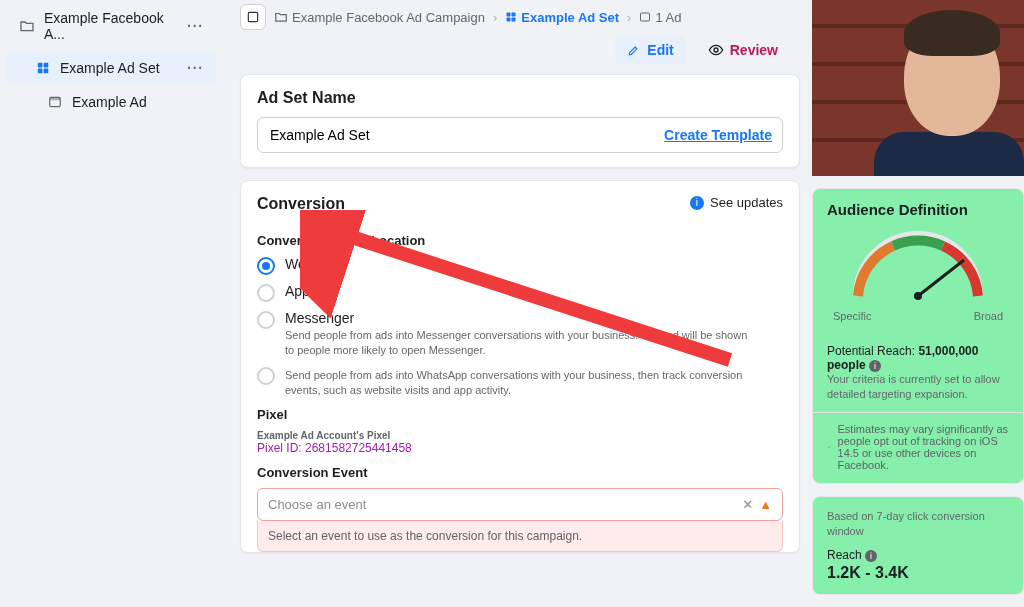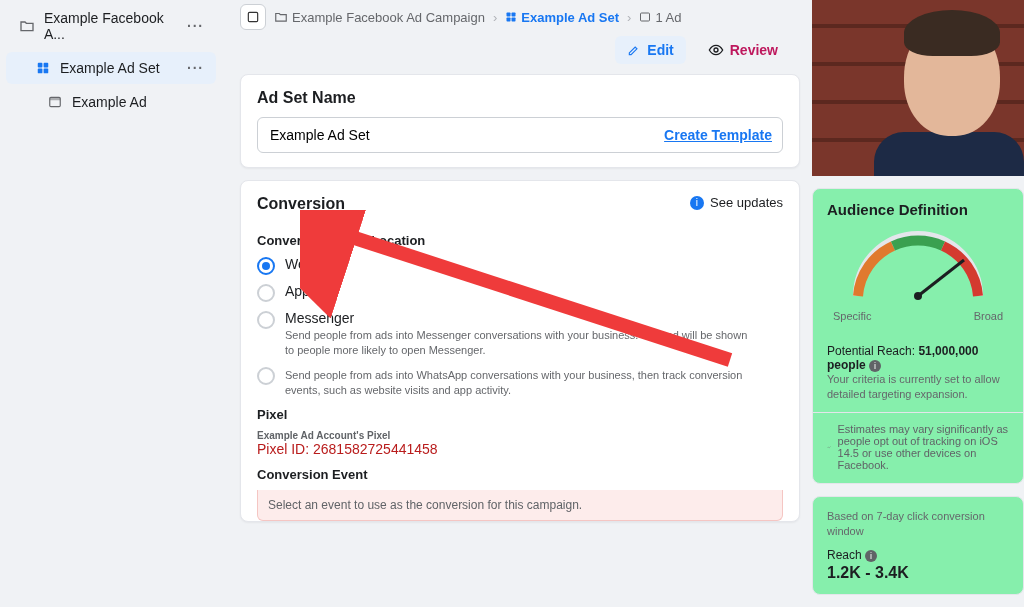--- a/index.html
+++ b/index.html
@@ -36,21 +36,21 @@
 
   .radio-row { display:flex; align-items:flex-start; gap:10px; margin:8px 0; }
   .radio { width:18px; height:18px; border:2px solid #ccd0d5; border-radius:50%; flex-shrink:0; margin-top:1px; position:relative; }
   .radio.selected { border-color:#1877f2; }
   .radio.selected::after { content:""; position:absolute; inset:3px; background:#1877f2; border-radius:50%; }
   .radio-label { font-size:14px; color:#1c1e21; }
   .radio-desc { font-size:11px; color:#65676b; line-height:1.35; margin-top:2px; max-width:470px; }
 
   .pixel-sec { margin-top:6px; }
   .pixel-name { font-size:10px; font-weight:600; color:#606367; }
-  .pixel-id { font-size:14px; color:#b91c1c; }
+  .pixel-id { font-size:12px; color:#a21caf; }
 
   .event-select { display:flex; align-items:center; justify-content:space-between; border:1px solid #f0a0a0; background:#fff; border-radius:6px; padding:8px 10px; font-size:13px; color:#8a8d91; }
   .event-warning-row { display:flex; gap:6px; align-items:center; color:#8a8d91; }
   .warn-tri { color:#e8791a; }
   .error-box { background:#fdeceb; border:1px solid #f5c6c3; border-top:none; border-radius:0 0 6px 6px; padding:8px 10px; font-size:12px; color:#606367; }
 
   .rightcol { position:absolute; left:812px; top:0; width:212px; }
   .video-thumb { width:212px; height:176px; background:#8a3b2e; position:relative; overflow:hidden; }
   .brick { position:absolute; inset:0; background:
       repeating-linear-gradient(0deg,#7a362b 0 34px,#5c281f 34px 38px),
@@ -201,20 +201,27 @@
       <div>
         <div class="radio-desc">Send people from ads into WhatsApp conversations with your business, then track conversion events, such as website visits and app activity.</div>
       </div>
     </div>
 
     <div class="pixel-sec">
       <h4>Pixel</h4>
       <div class="pixel-name">Example Ad Account's Pixel</div>
       <div class="pixel-id">Pixel ID: 2681582725441458</div>
       <h4>Conversion Event</h4>
+      <div class="event-select">
+        <span>Choose an event</span>
+        <span class="event-warning-row">
+          <span>✕</span>
+          <span class="warn-tri">▲</span>
+        </span>
+      </div>
       <div class="error-box">Select an event to use as the conversion for this campaign.</div>
     </div>
   </div>
 </div>
 
 <div class="rightcol">
   <div class="video-thumb">
     <div class="brick"></div>
     <div class="person">
       <div class="shirt"></div>

